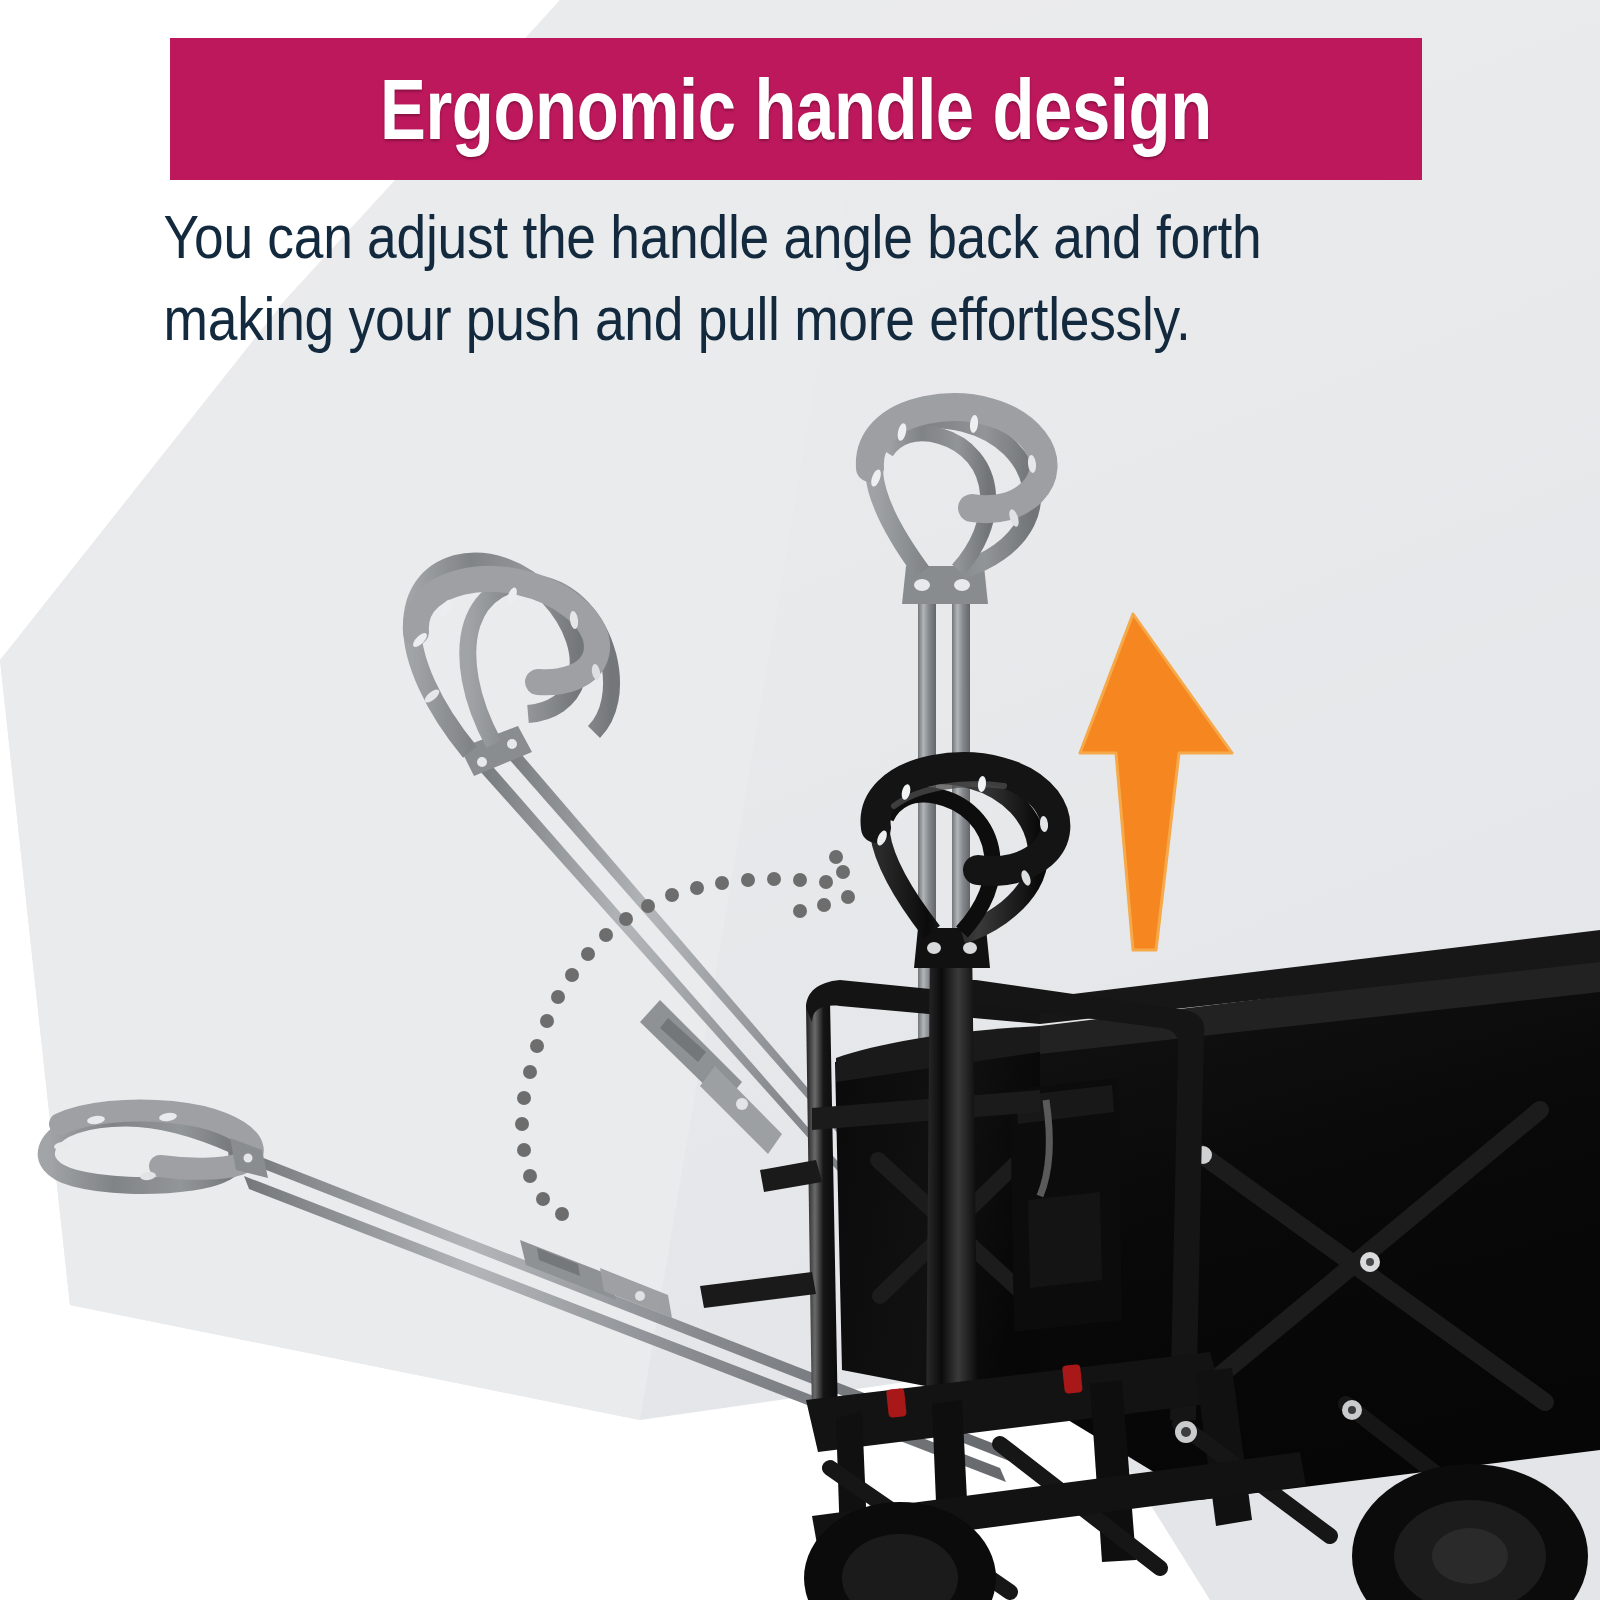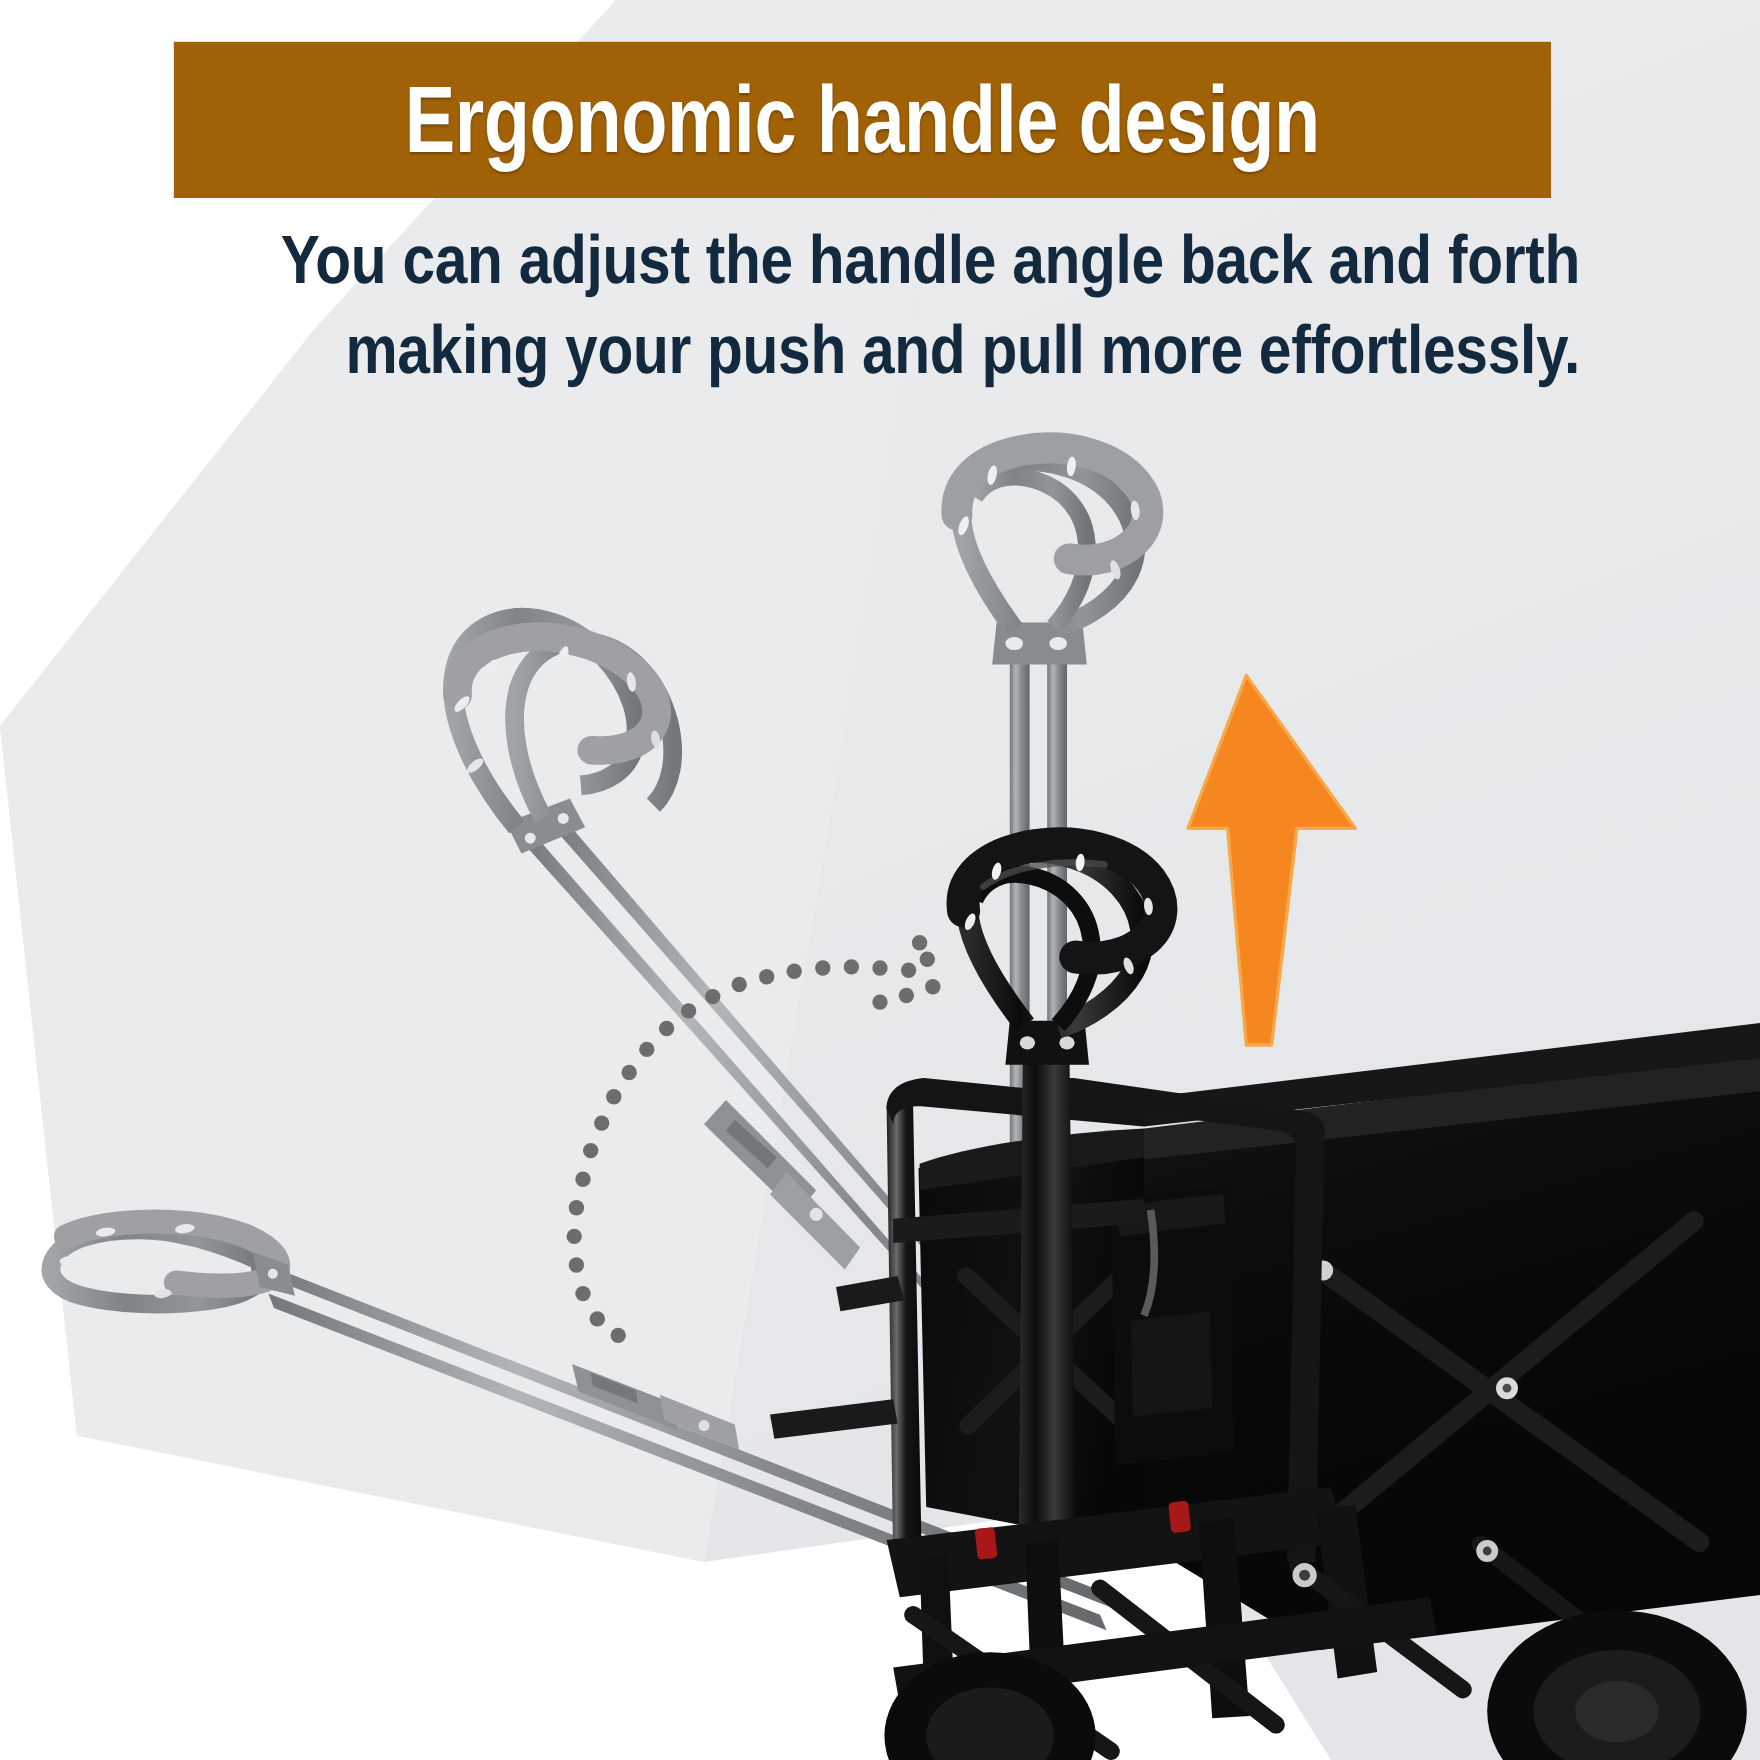--- a/index.html
+++ b/index.html
@@ -22,25 +22,25 @@
   .bg-slab {
     position: absolute;
     inset: 0;
     z-index: 0;
     pointer-events: none;
   }
 
   
   .title-banner {
     position: absolute;
-    left: 158px;
+    left: 170px;
     top: 38px;
     width: 1252px;
     height: 142px;
-    background: #a16207;
+    background: #be185d;
     z-index: 6;
     display: flex;
     align-items: center;
     justify-content: center;
   }
   .title-text {
     color: #ffffff;
     font-size: 86px;
     line-height: 1;
     font-weight: 700;
@@ -50,25 +50,25 @@
     white-space: nowrap;
     text-shadow: 0 2px 3px rgba(0,0,0,0.30);
   }
 
   .subtitle {
     position: absolute;
     left: 60px;
     top: 196px;
     width: 1480px;
     z-index: 6;
-    text-align: right;
+    text-align: left;
     color: #13293d;
     font-size: 62px;
     line-height: 1.32;
-    font-weight: 700;
+    font-weight: 400;
     letter-spacing: -0.3px;
   }
   .subtitle-line {
     display: block;
     transform: scaleX(0.86);
     transform-origin: center center;
     white-space: nowrap;
   }
 
   

